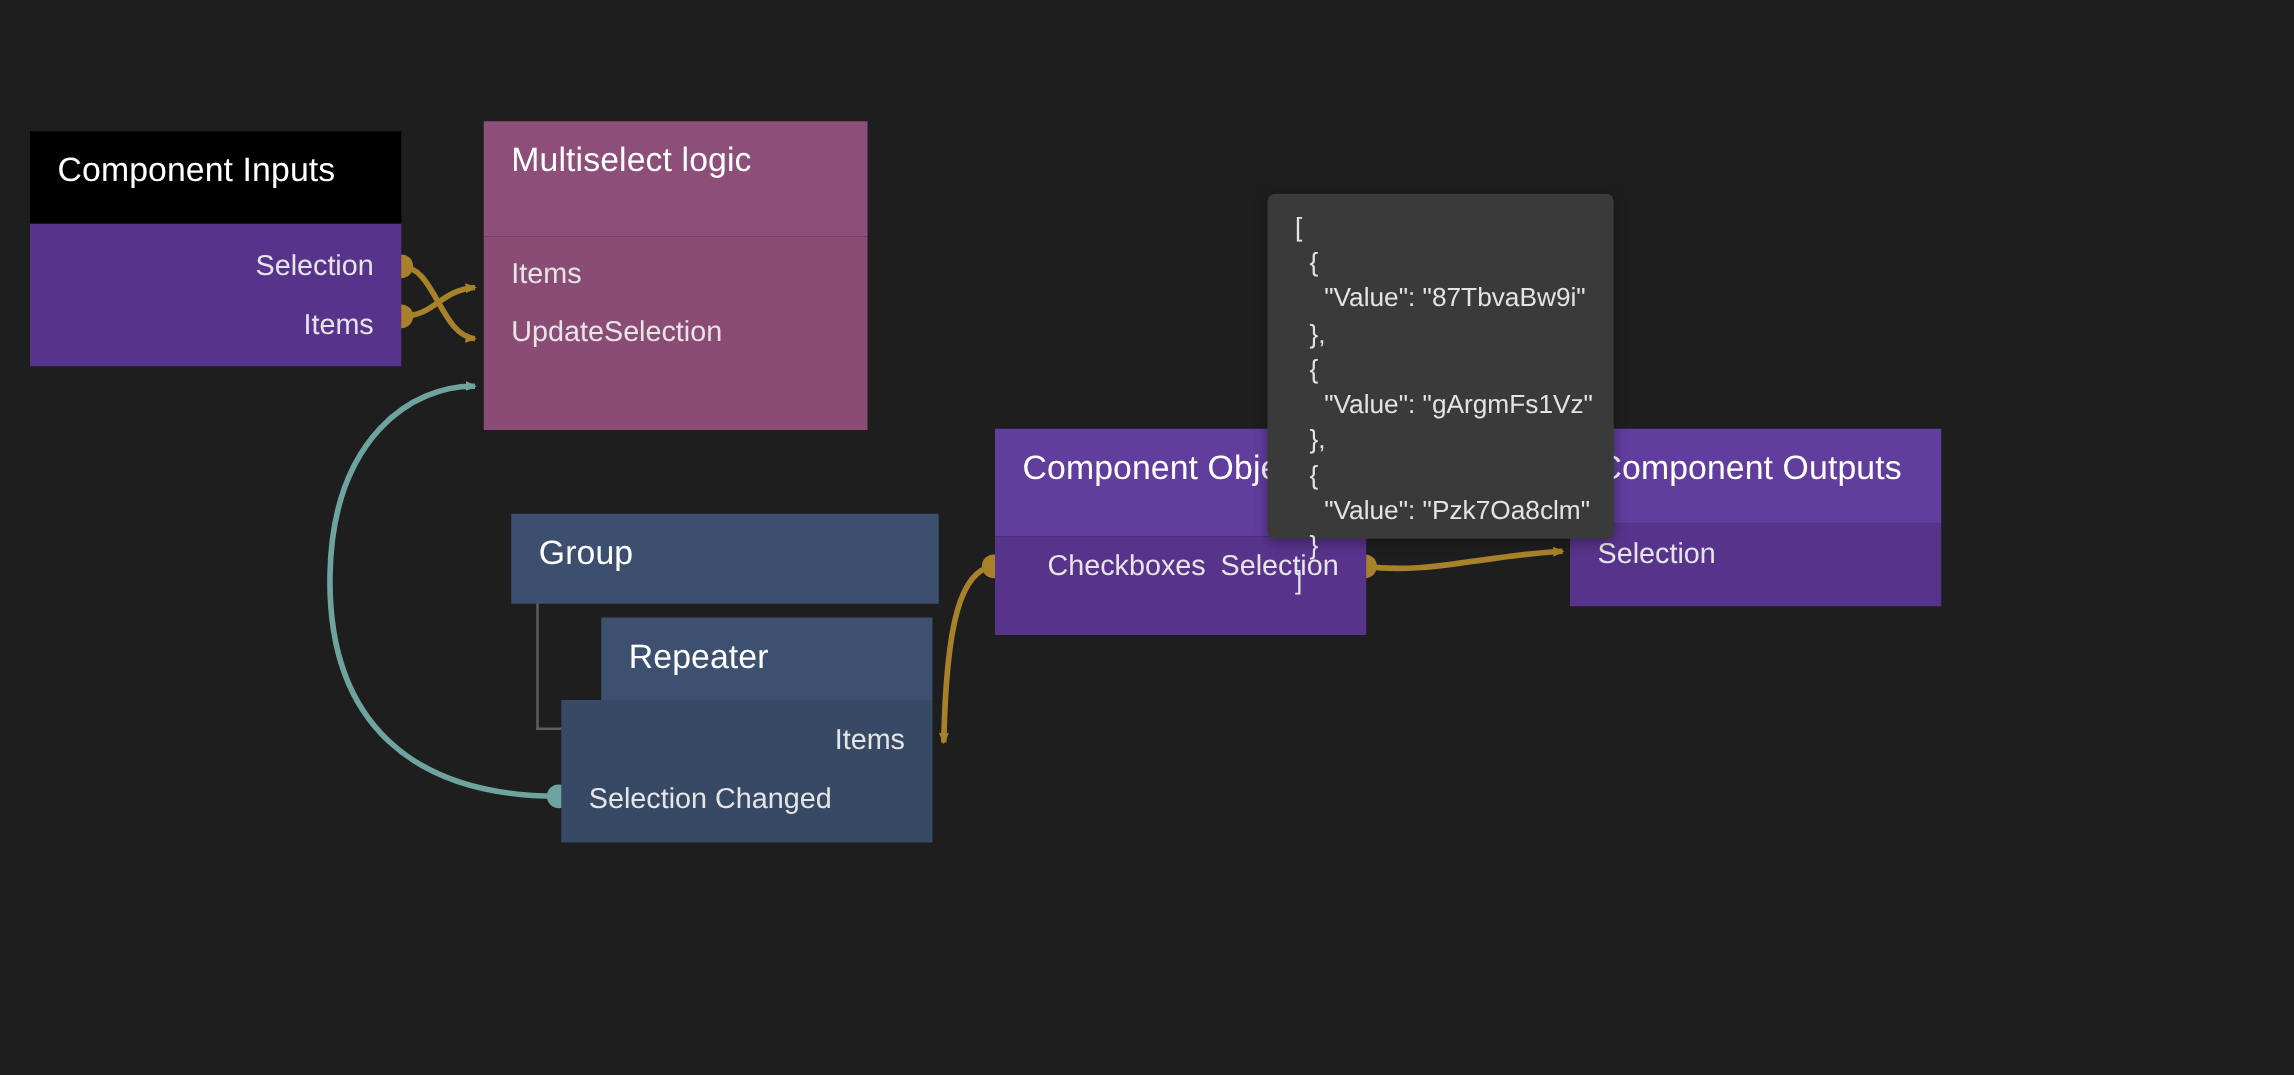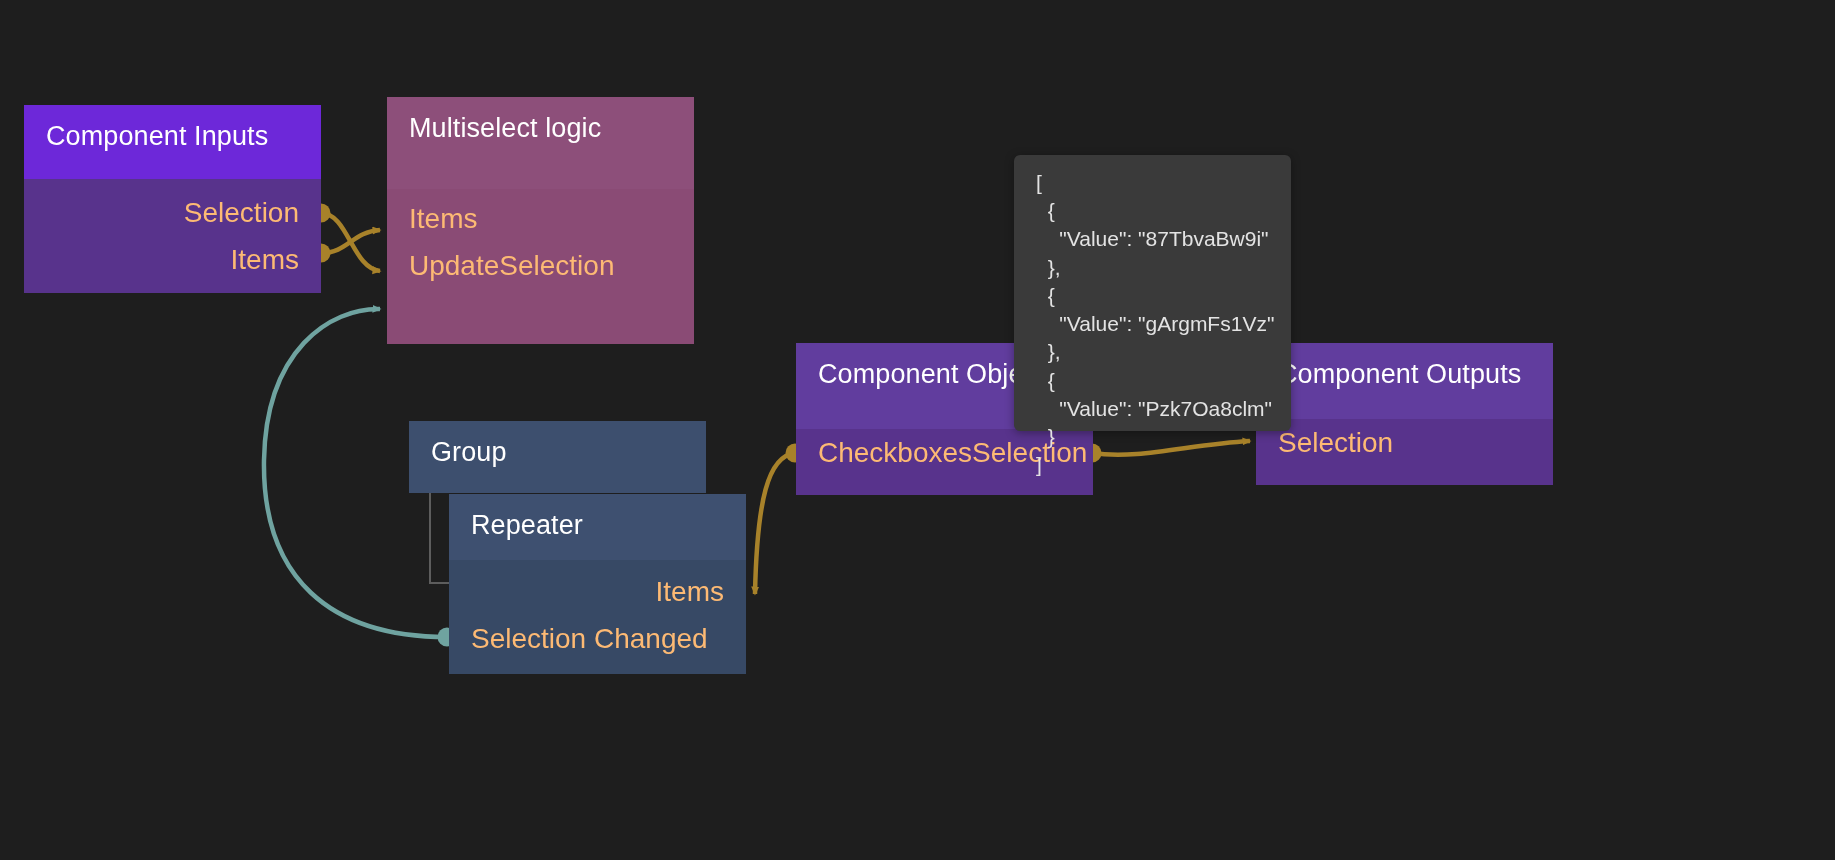--- a/index.html
+++ b/index.html
@@ -58,56 +58,56 @@
     position: relative;
   }
   .port-row {
     position: relative;
     box-sizing: border-box;
     display: flex;
     align-items: center;
     height: 47px;
   }
   .port-label {
-    color: #fdba74;
-    font-size: 28px;
+    color: #e5e5e5;
+    font-size: 23px;
     line-height: 1;
     white-space: nowrap;
   }
   .port-row.left  { justify-content: flex-start; padding-left: 22px; }
   .port-row.right { justify-content: flex-end;   padding-right: 22px; }
 
   
   .n-inputs { left: 24px; top: 105px; width: 297px; }
-  .n-inputs .node-header { background: #6d28d9; height: 74px; }
+  .n-inputs .node-header { background: #000000; height: 74px; }
   .n-inputs .node-body   { background: #58338c; height: 114px; padding-top: 10px; }
 
   .n-objects { left: 796px; top: 343px; width: 297px; }
   .n-objects .node-header { background: #613d9e; height: 86px; }
-  .n-objects .node-body   { background: #58338c; height: 66px; }
+  .n-objects .node-body   { background: #58338c; height: 79px; padding-left: 20px; }
   .n-objects .portpair {
     display: flex; align-items: center; justify-content: space-between;
     height: 47px; padding: 0 22px;
   }
 
   .n-outputs { left: 1256px; top: 343px; width: 297px; }
   .n-outputs .node-header { background: #613d9e; height: 76px; }
   .n-outputs .node-body   { background: #58338c; height: 66px; }
 
   
   .n-script { left: 387px; top: 97px; width: 307px; }
   .n-script .node-header { background: #8d4f7a; height: 92px; }
   .n-script .node-body   { background: #8a4b75; height: 155px; padding-top: 6px; }
 
   
-  .n-group { left: 409px; top: 421px; width: 297px; }
+  .n-group { left: 409px; top: 411px; width: 342px; }
   .n-group .node-header { background: #3d4f6e; height: 72px; }
 
   .n-repeater { left: 449px; top: 494px; width: 297px; }
-  .n-repeater .node-header { background: #3e5070; height: 66px; }
+  .n-repeater .node-header { background: #3e5070; height: 66px; margin-left: 32px; }
   .n-repeater .node-body   { background: #374965; height: 114px; padding-top: 8px; }
 
   
   .child-bracket {
     position: absolute;
     left: 429px;
     top: 478px;
     width: 22px;
     height: 104px;
     border-left: 2px solid #5d5d5d;

